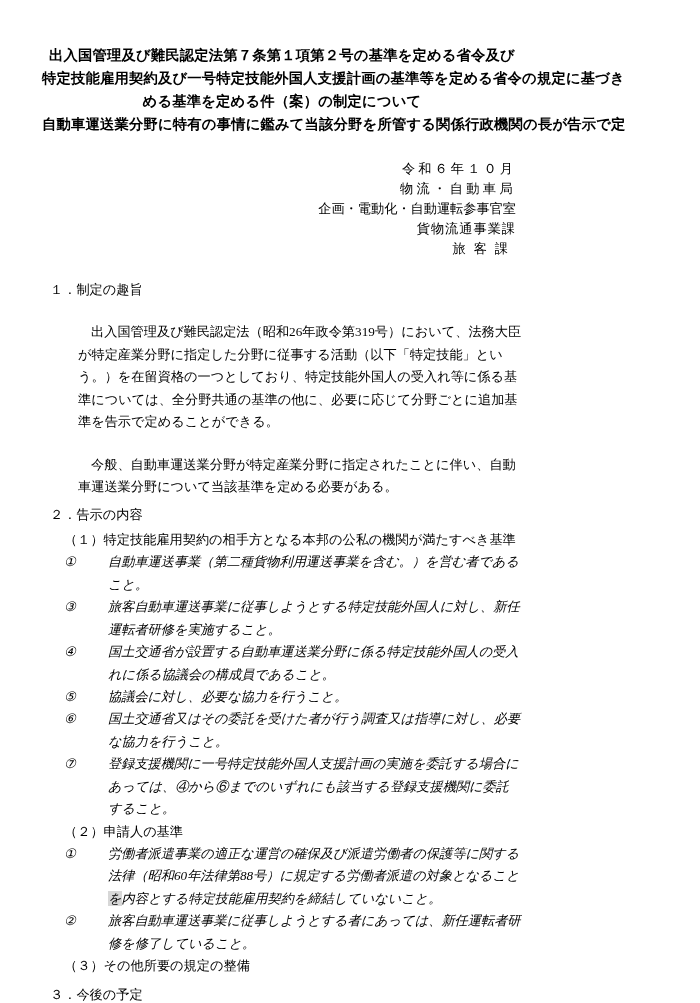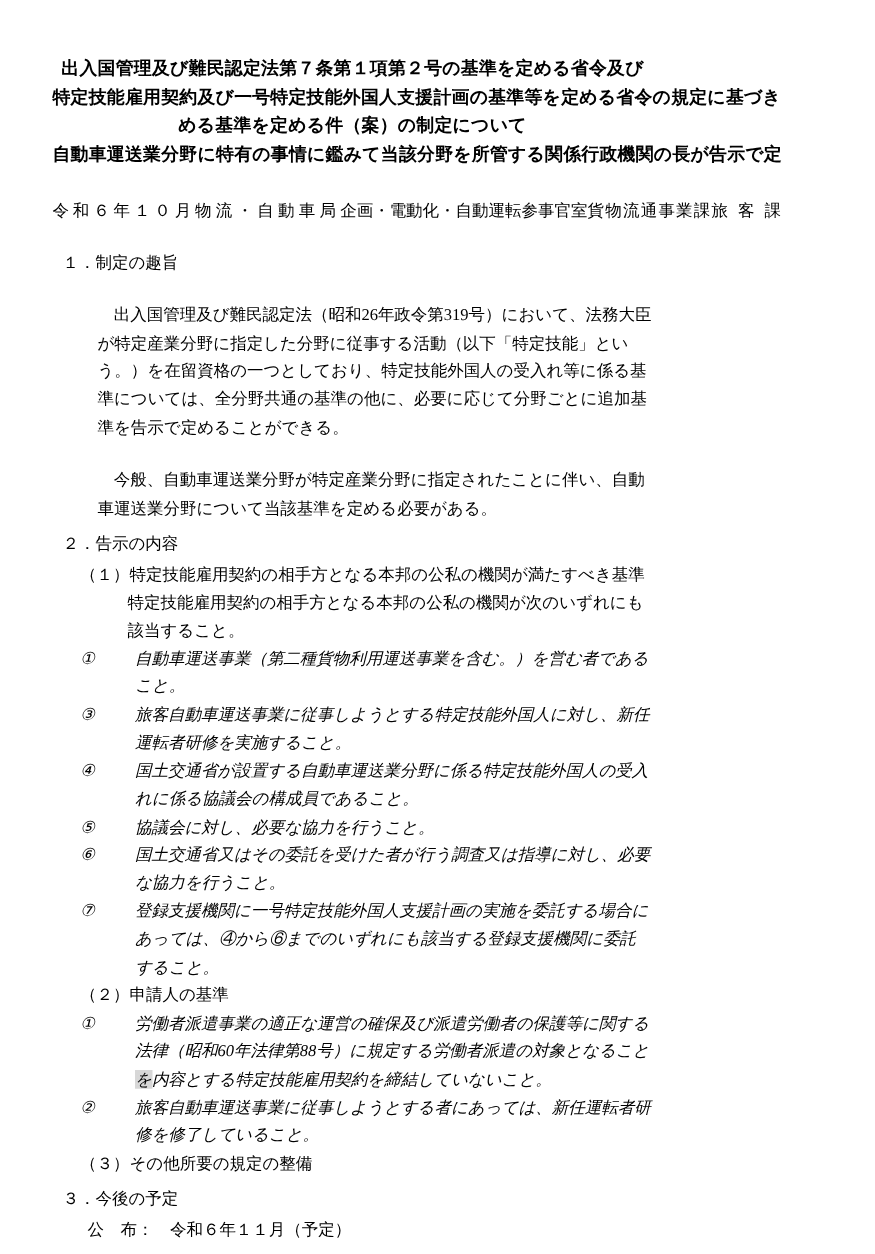--- a/index.html
+++ b/index.html
@@ -34,20 +34,21 @@
   }
   .title-line { display: block; white-space: nowrap; }
 
   
   .issuer {
     margin-top: 22px;
     margin-right: 6px;
     font-size: 13.2px;
     line-height: 1.52;
     display: flex;
+    flex-direction: column;
     align-items: flex-end;
   }
   .issuer-line {
     display: block;
     white-space: nowrap;
     text-align: justify;
   }
   .spread-1 { letter-spacing: 3.1px; }
   .spread-2 { letter-spacing: 3.4px; }
   .spread-3 { letter-spacing: 0px; }
@@ -125,21 +126,20 @@
 
     <p class="sec-head">１．制定の趣旨</p>
     <p class="para indent1">出入国管理及び難民認定法（昭和26年政令第319号）において、法務大臣が特定産業分野に指定した分野に従事する活動（以下「特定技能」という。）を在留資格の一つとしており、特定技能外国人の受入れ等に係る基準については、全分野共通の基準の他に、必要に応じて分野ごとに追加基準を告示で定めることができる。</p>
     <p class="para indent1">今般、自動車運送業分野が特定産業分野に指定されたことに伴い、自動車運送業分野について当該基準を定める必要がある。</p>
 
     <div class="gap"></div>
 
     <p class="sec-head">２．告示の内容</p>
 
     <p class="lvl1">（１）特定技能雇用契約の相手方となる本邦の公私の機関が満たすべき基準</p>
-    <p class="lvl2">特定技能雇用契約の相手方となる本邦の公私の機関が次のいずれにも該当すること。</p>
 
     <p class="circ-item"><span class="mark">①</span><span>自動車運送事業（第二種貨物利用運送事業を含む。）を営む者であること。</span></p>
     <p class="circ-item"><span class="mark">③</span><span>旅客自動車運送事業に従事しようとする特定技能外国人に対し、新任運転者研修を実施すること。</span></p>
     <p class="circ-item"><span class="mark">④</span><span>国土交通省が設置する自動車運送業分野に係る特定技能外国人の受入れに係る協議会の構成員であること。</span></p>
     <p class="circ-item"><span class="mark">⑤</span><span>協議会に対し、必要な協力を行うこと。</span></p>
     <p class="circ-item"><span class="mark">⑥</span><span>国土交通省又はその委託を受けた者が行う調査又は指導に対し、必要な協力を行うこと。</span></p>
     <p class="circ-item"><span class="mark">⑦</span><span>登録支援機関に一号特定技能外国人支援計画の実施を委託する場合にあっては、④から⑥までのいずれにも該当する登録支援機関に委託すること。</span></p>
 
     <p class="lvl1">（２）申請人の基準</p>
 

